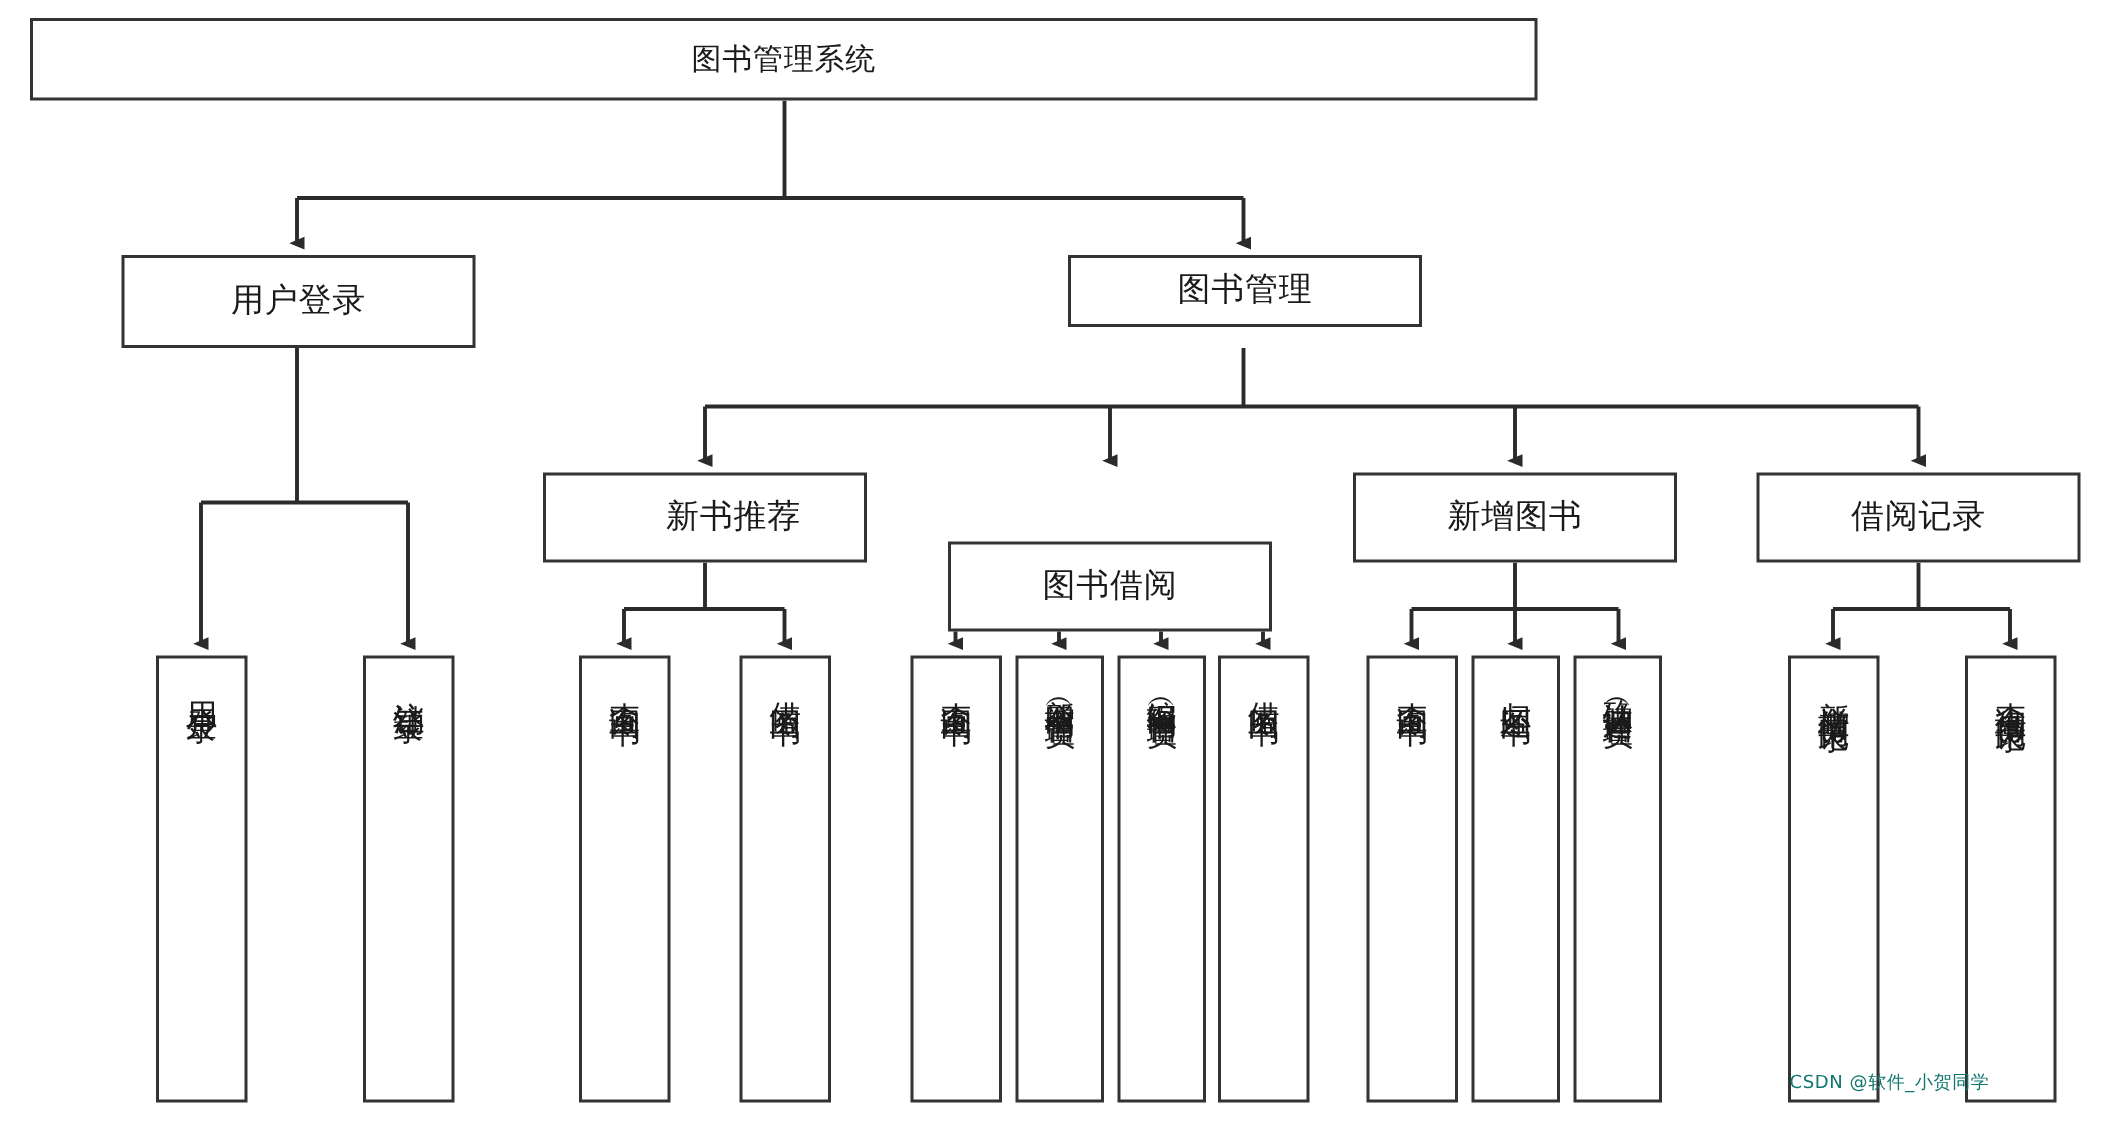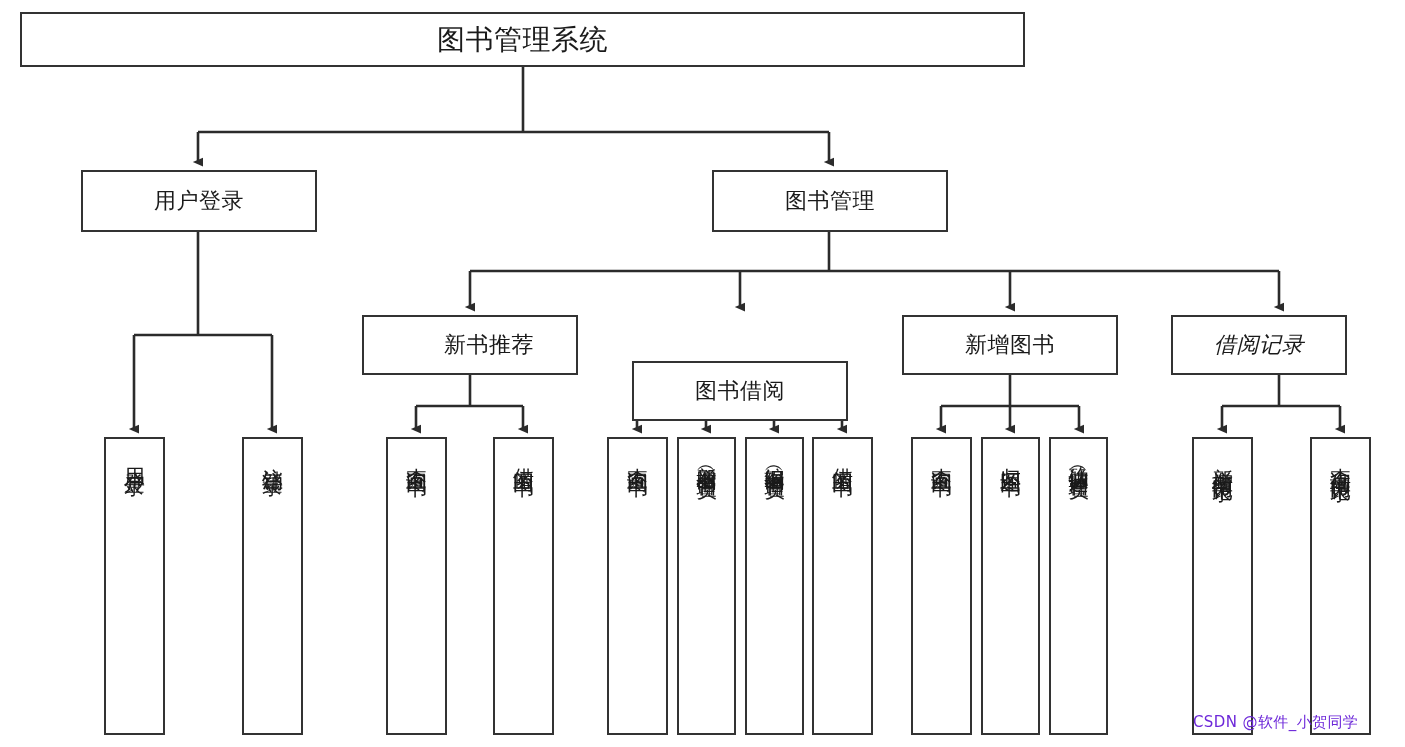--- a/index.html
+++ b/index.html
@@ -45,21 +45,21 @@
     text-align: center;
     white-space: pre;
     line-height: 1.12;
   }
   
   .node-h .node-label {
     font-size: 22px;
     letter-spacing: 0.5px;
   }
   .node-root .node-label {
-    font-size: 28px;
+    font-size: 20px;
   }
   
   .node-v {
     align-items: flex-start;
     justify-content: center;
     padding-top: 12px;
   }
   .node-v .node-label {
     writing-mode: vertical-rl;
     text-orientation: upright;
@@ -68,22 +68,22 @@
     line-height: 1.05;
     display: block;
   }
   .node-v.narrow .node-label {
     font-size: 20px;
     letter-spacing: 2px;
   }
   
   .watermark {
     position: absolute;
-    color: #6d28d9;
-    font-size: 15px;
+    color: #0f766e;
+    font-size: 12px;
     font-family: "DejaVu Sans", "Liberation Sans", sans-serif;
     white-space: nowrap;
     letter-spacing: 0.4px;
     pointer-events: none;
   }
 </style>
 </head>
 <body>
 
 <div id="diagram-root">
@@ -140,37 +140,37 @@
   </svg>
 
   <div class="node-box node-h node-root" style="left:20px; top:12px; width:1005px; height:55px;">
     <span class="node-label">图书管理系统</span>
   </div>
 
   <div class="node-box node-h" style="left:81px; top:170px; width:236px; height:62px;">
     <span class="node-label">用户登录</span>
   </div>
 
-  <div class="node-box node-h" style="left:712px; top:170px; width:236px; height:62px;">
+  <div class="node-box node-h" style="left:712px; top:170px; width:236px; height:48px;">
     <span class="node-label">图书管理</span>
   </div>
 
   <div class="node-box node-h" style="left:362px; top:315px; width:216px; height:60px;padding-left:38px;">
     <span class="node-label">新书推荐</span>
   </div>
 
   <div class="node-box node-h" style="left:632px; top:315px; width:216px; height:60px;margin-top:46px;">
     <span class="node-label">图书借阅</span>
   </div>
 
   <div class="node-box node-h" style="left:902px; top:315px; width:216px; height:60px;">
     <span class="node-label">新增图书</span>
   </div>
 
-  <div class="node-box node-h" style="left:1171px; top:315px; width:176px; height:60px;font-style:italic;">
+  <div class="node-box node-h" style="left:1171px; top:315px; width:216px; height:60px;">
     <span class="node-label">借阅记录</span>
   </div>
 
   <div class="node-box node-v" style="left:104px; top:437px; width:61px; height:298px;">
     <span class="node-label">用户登录</span>
   </div>
 
   <div class="node-box node-v" style="left:242px; top:437px; width:61px; height:298px;">
     <span class="node-label">注销登录</span>
   </div>

